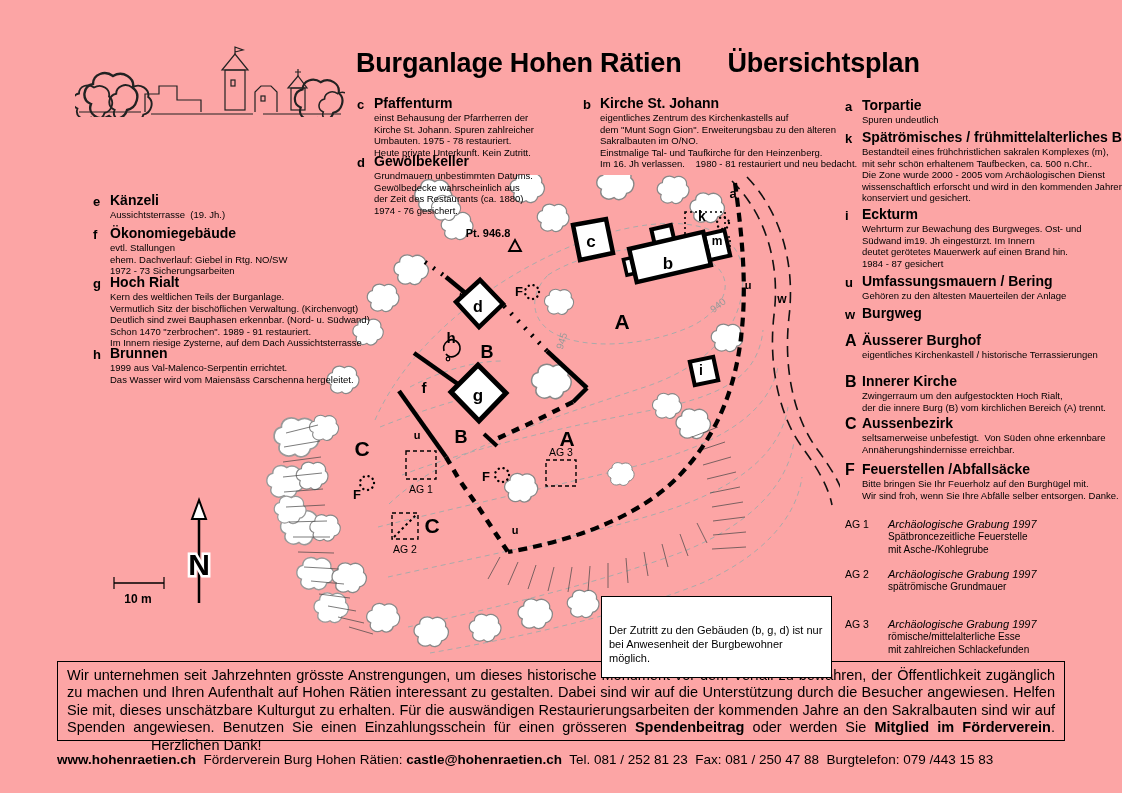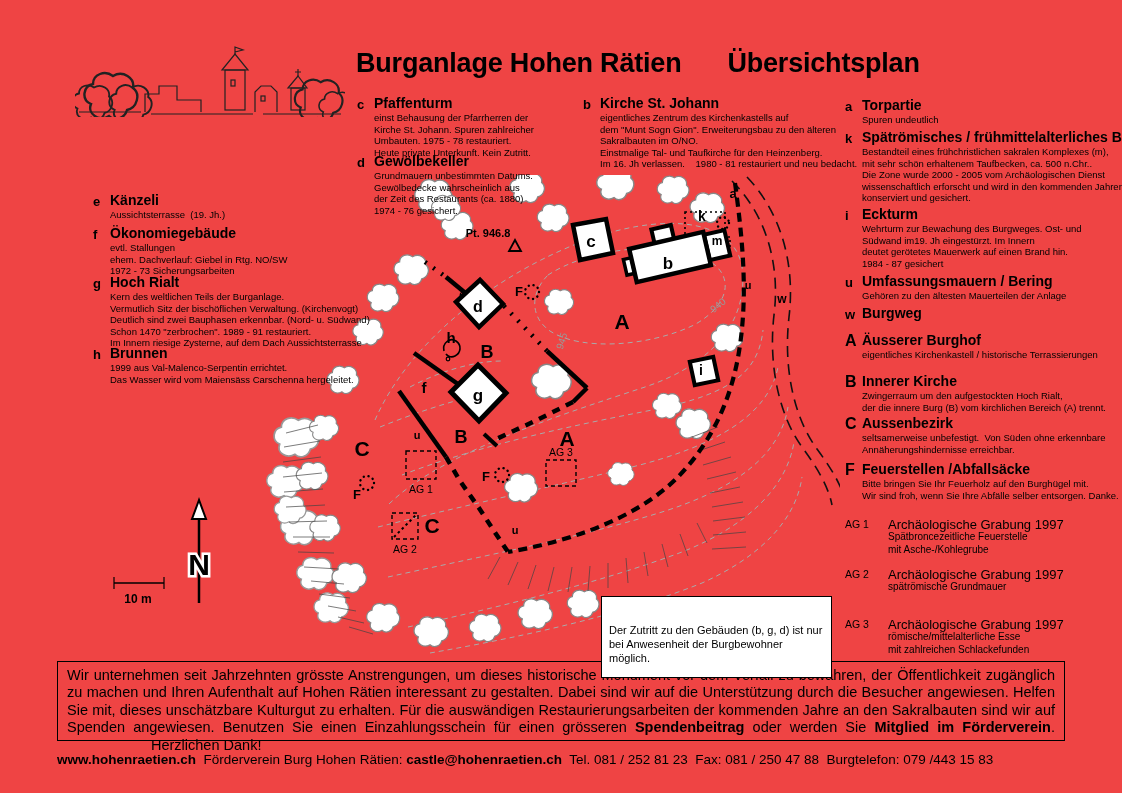--- a/index.html
+++ b/index.html
@@ -1,26 +1,26 @@
 <!DOCTYPE html>
 <html><head>
 <meta charset="utf-8">
 <style>
   html,body{margin:0;padding:0;background:#e8e8e8}
-  .page{position:relative;width:1122px;height:793px;background:#ef4444;font-family:"Liberation Sans",sans-serif;color:#000;overflow:hidden;margin:0 auto}
+  .page{position:relative;width:1122px;height:793px;background:#fca5a5;font-family:"Liberation Sans",sans-serif;color:#000;overflow:hidden;margin:0 auto}
   .title{position:absolute;left:356px;top:48px;font-size:27px;font-weight:bold;letter-spacing:-0.2px;white-space:nowrap}
   .title .sub{margin-left:46px}
   .li{position:absolute;display:flex;align-items:flex-start}
   .k{font-weight:bold;font-size:13px;width:17px;flex:none;line-height:13px;margin-top:1px}
   .k.K{font-size:16px;line-height:15px;margin-top:-1px}
   .t{font-weight:bold;font-size:14px;line-height:13px;margin-bottom:2px;white-space:nowrap}
   .d{font-size:9.5px;line-height:11.6px;white-space:pre-line}
   .ag-row{position:absolute;display:flex}
   .ag-l{width:43px;flex:none;font-size:10.5px}
-  .ag-t{font-size:13px;line-height:13px}
+  .ag-t{font-style:italic;font-size:11px;line-height:13px}
   .ag-d{font-size:10px;line-height:12.5px;white-space:pre-line}
   .note{position:absolute;left:601px;top:596px;width:215px;border:1.5px solid #000;padding:12px 7px;font-size:11px;line-height:14px;white-space:pre-line;background:#fff;z-index:5}
   .appeal{position:absolute;left:57px;top:661px;width:1008px;height:80px;border:1.6px solid #000;box-sizing:border-box;padding:5px 9px 16px 9px;font-size:14.5px;line-height:17.4px;text-align:justify}
   .spacer{display:inline-block;width:84px}
   .footer{position:absolute;left:57px;top:752px;width:1010px;font-size:13.5px;white-space:nowrap}
   .footer b{font-weight:bold}
   svg text{font-family:"Liberation Sans",sans-serif}
 </style>
 </head>
 <body>

